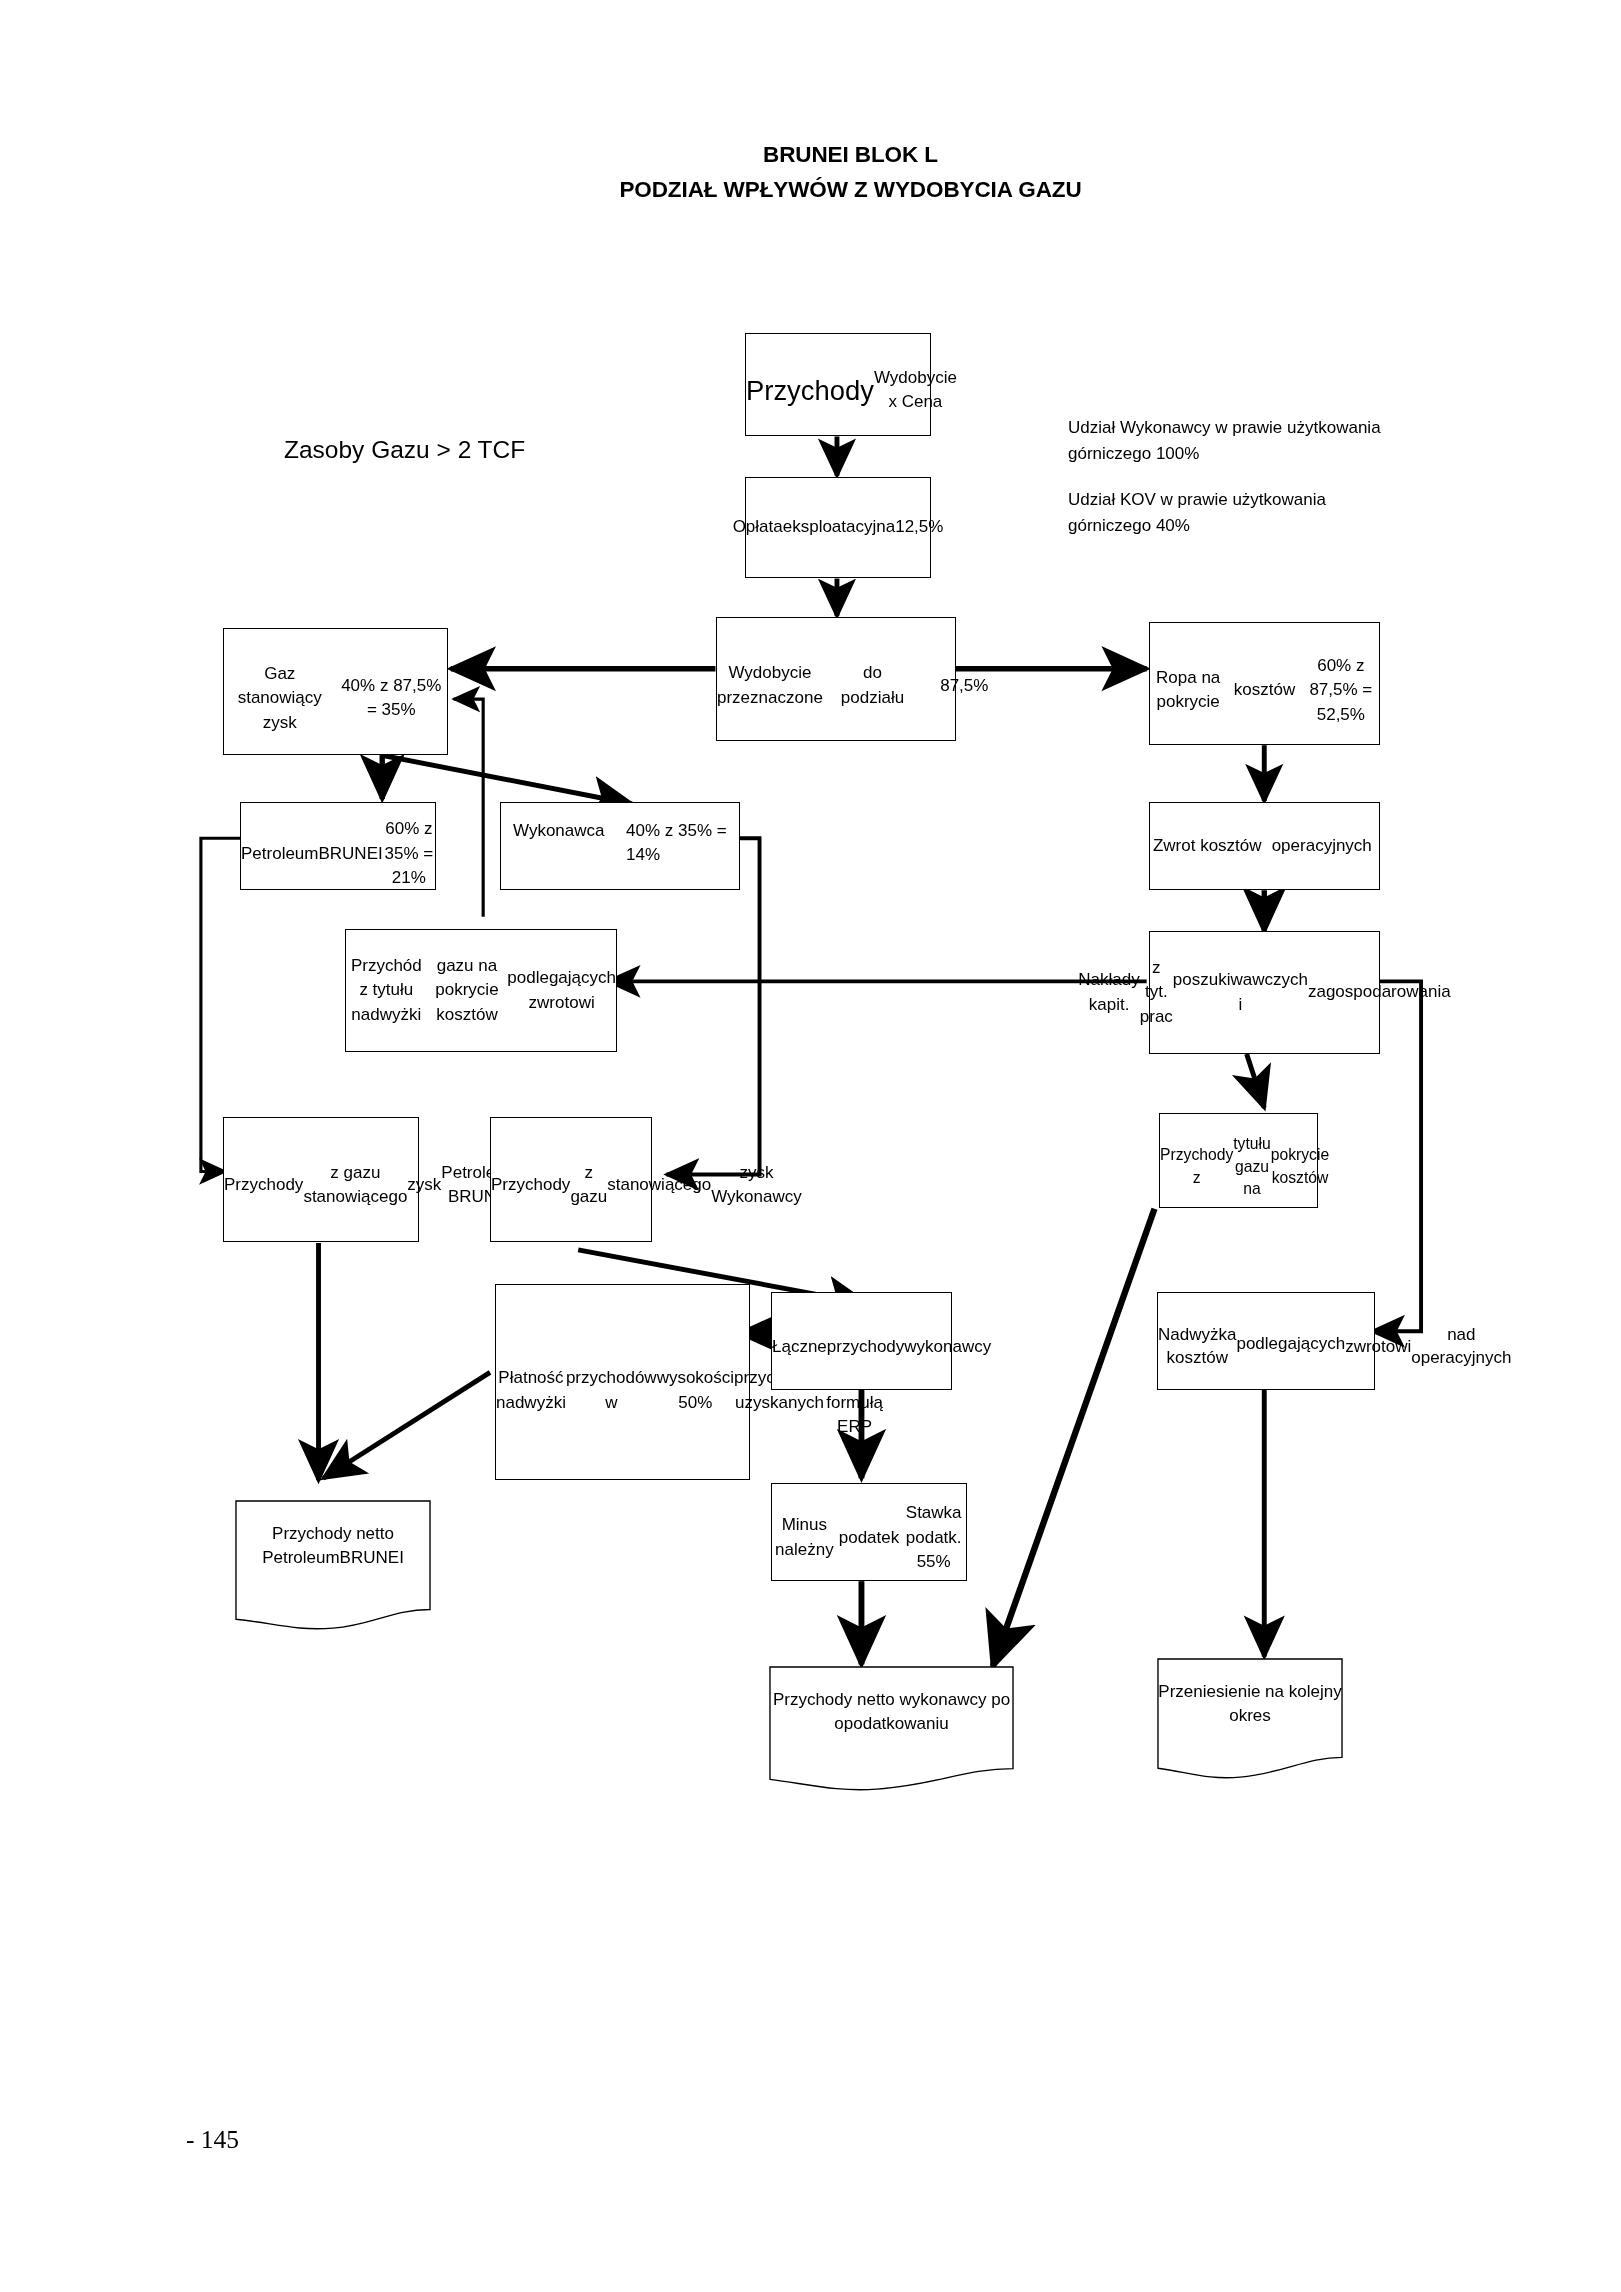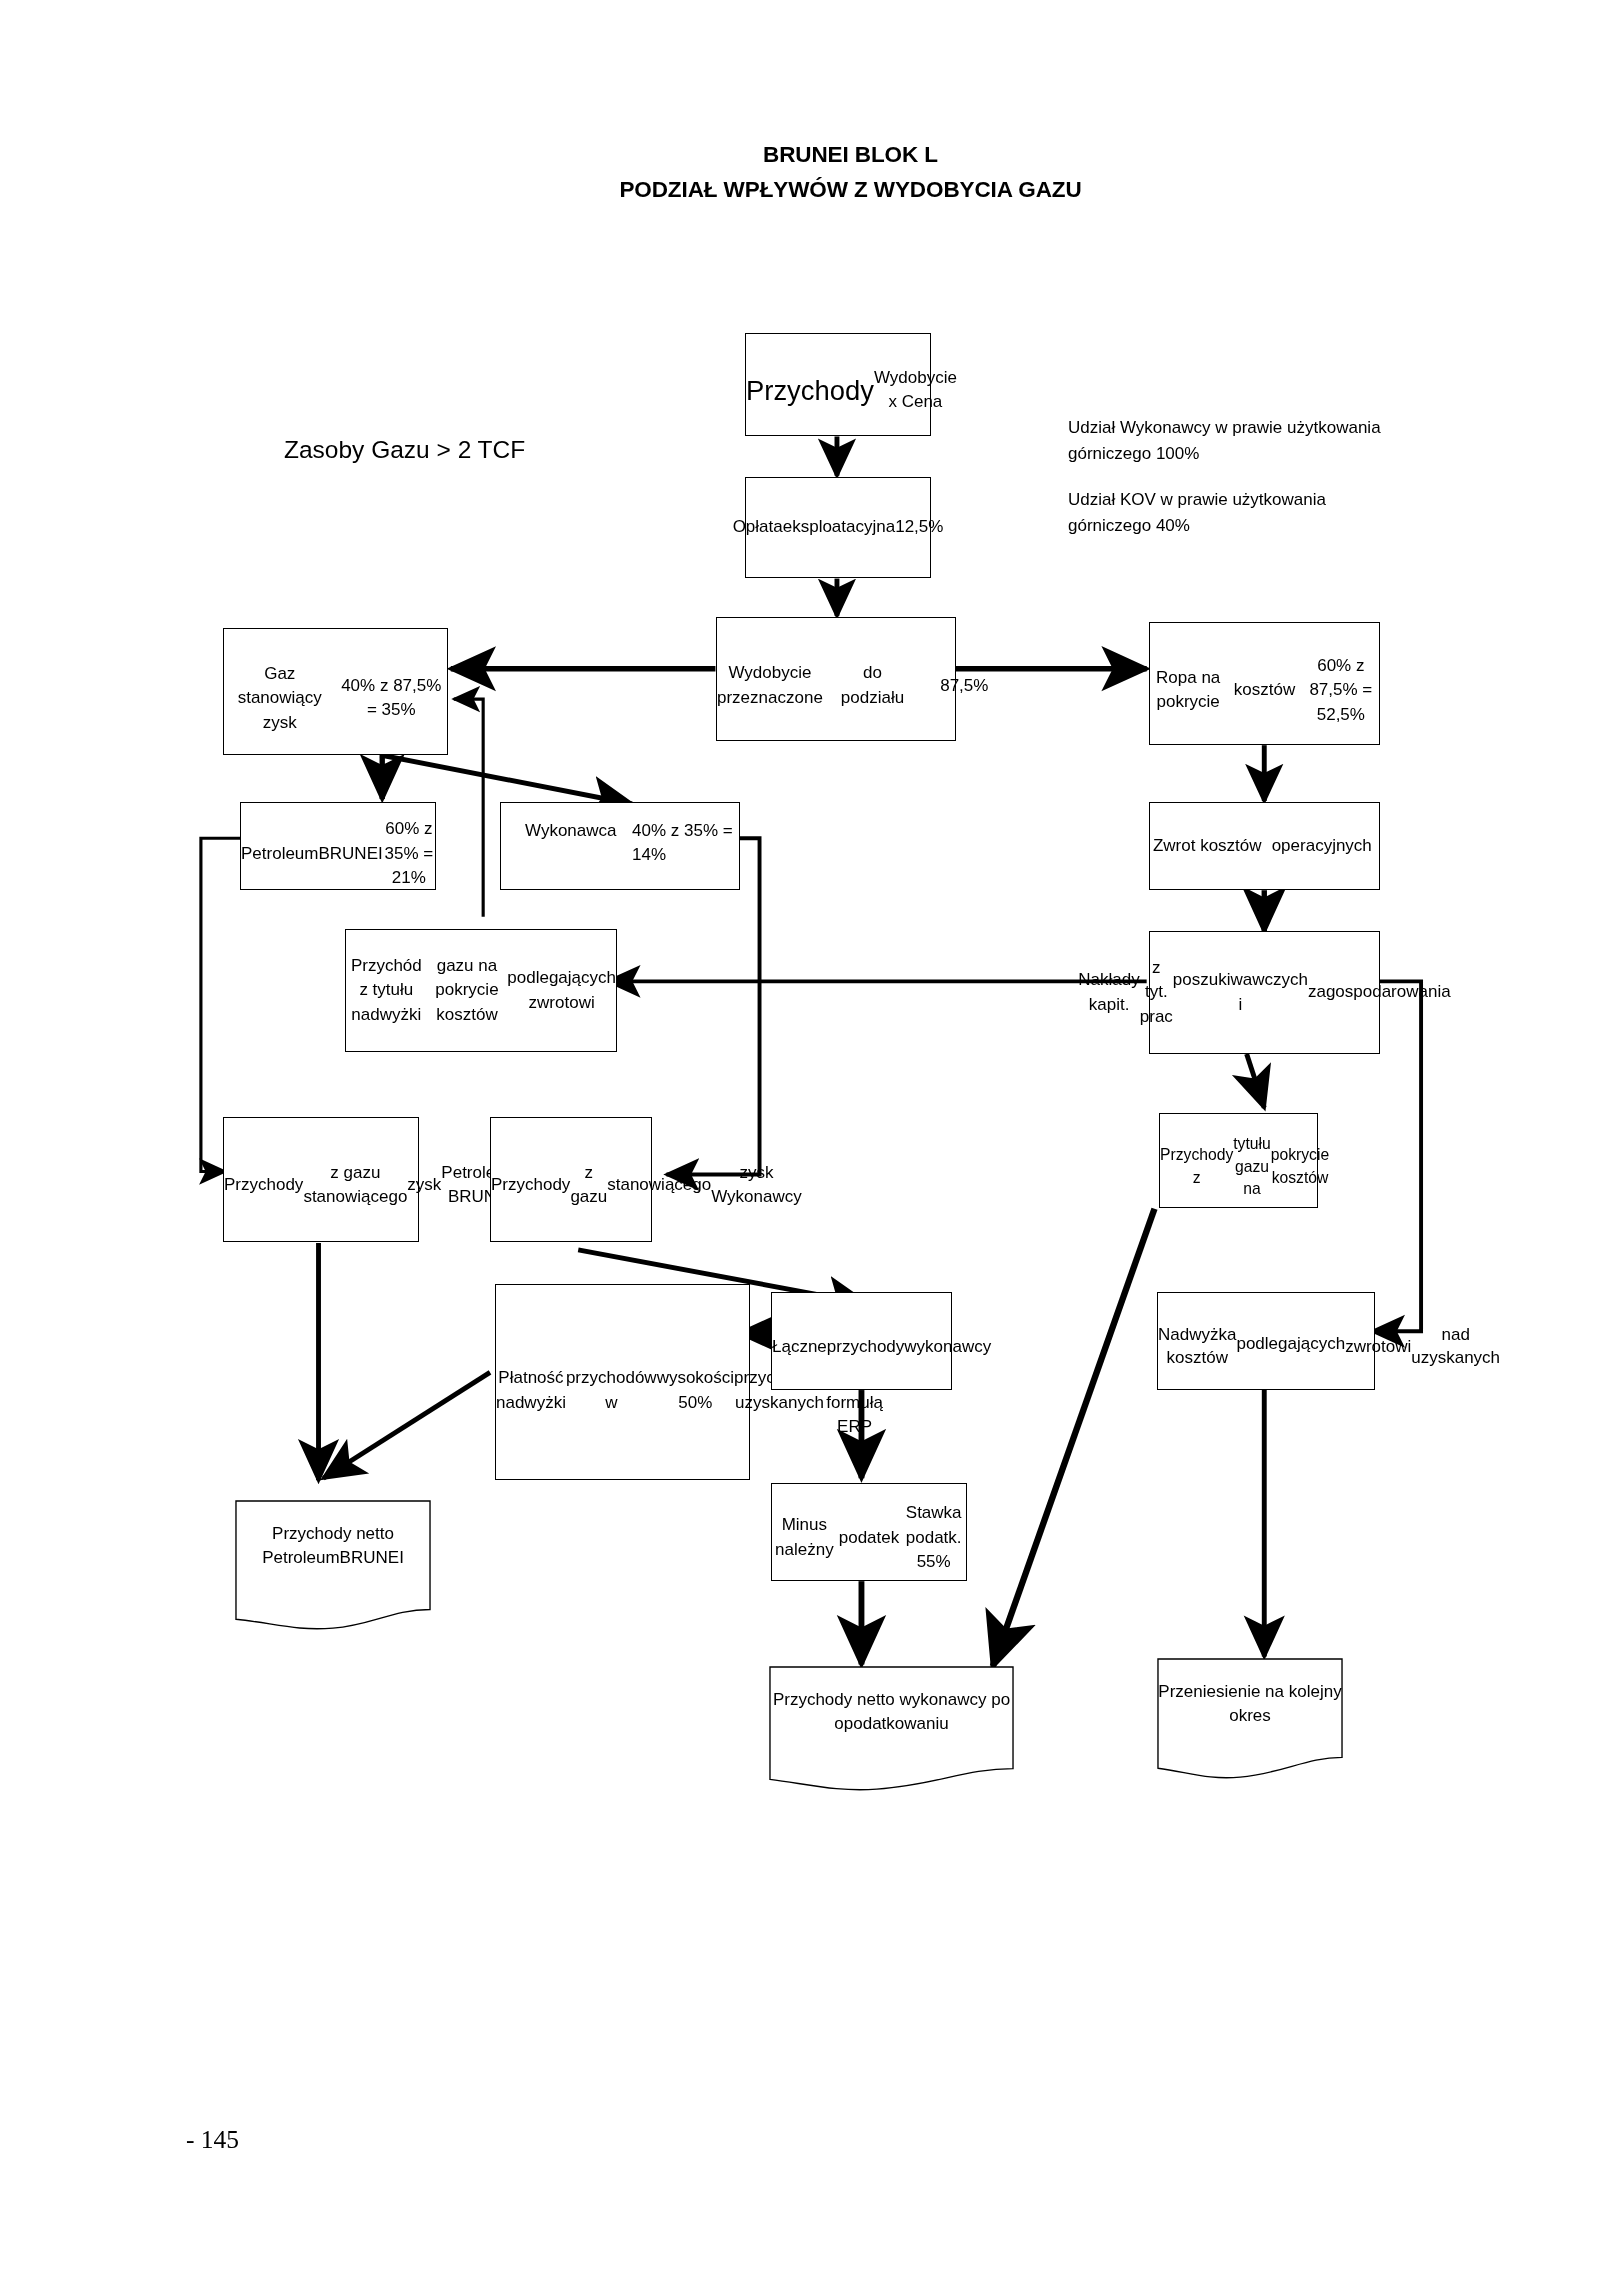--- a/index.html
+++ b/index.html
@@ -206,21 +206,21 @@
     <span class="ln">kosztów</span>
     <span class="sp"></span>
     <span class="ln">60% z 87,5% =  52,5%</span>
   </div>
 
   <div class="node" style="left:240px; top:802px; width:196px; height:88px; padding-top:15.7px;">
     <span class="ln">PetroleumBRUNEI</span>
     <span class="ln">60% z 35% = 21%</span>
   </div>
 
-  <div class="node" style="left:500px; top:802px; width:240px; height:88px; padding-top:15.7px; align-items:flex-start; padding-left:24px; text-align:left;">
+  <div class="node" style="left:500px; top:802px; width:240px; height:88px; padding-top:15.7px; align-items:flex-start; padding-left:12px; text-align:left;">
     <span class="ln" style="text-align:left;">Wykonawca</span>
     <span class="ln" style="text-align:left;">40% z 35% = 14%</span>
   </div>
 
   <div class="node center-v" style="left:1149px; top:802px; width:231px; height:88px;">
     <span class="ln">Zwrot kosztów</span>
     <span class="ln">operacyjnych</span>
   </div>
 
   <div class="node" style="left:323px; top:929px; width:272px; height:123px; padding-top:0;margin-left:22px;">
@@ -267,21 +267,21 @@
   <div class="node" style="left:771px; top:1292px; width:181px; height:98px; padding-top:11.8px;">
     <span class="ln">Łączne</span>
     <span class="ln">przychody</span>
     <span class="ln">wykonawcy</span>
   </div>
 
   <div class="node" style="left:1157px; top:1292px; width:218px; height:98px; padding-top:10.8px; line-height:23.5px;">
     <span class="ln">Nadwyżka kosztów</span>
     <span class="ln" style="margin-top:-4.9px;">podlegających</span>
     <span class="ln">zwrotowi</span>
-    <span class="ln">nad uzyskanych</span>
+    <span class="ln">nad operacyjnych</span>
   </div>
 
   <div class="node" style="left:771px; top:1483px; width:196px; height:98px; padding-top:11.8px;">
     <span class="ln">Minus należny</span>
     <span class="ln">podatek</span>
     <span class="ln">Stawka podatk. 55%</span>
   </div>
 
   <div class="docnode" style="left:235px; top:1500px; width:196px; height:132px;">
     <svg viewBox="0 0 200 135" preserveAspectRatio="none">

